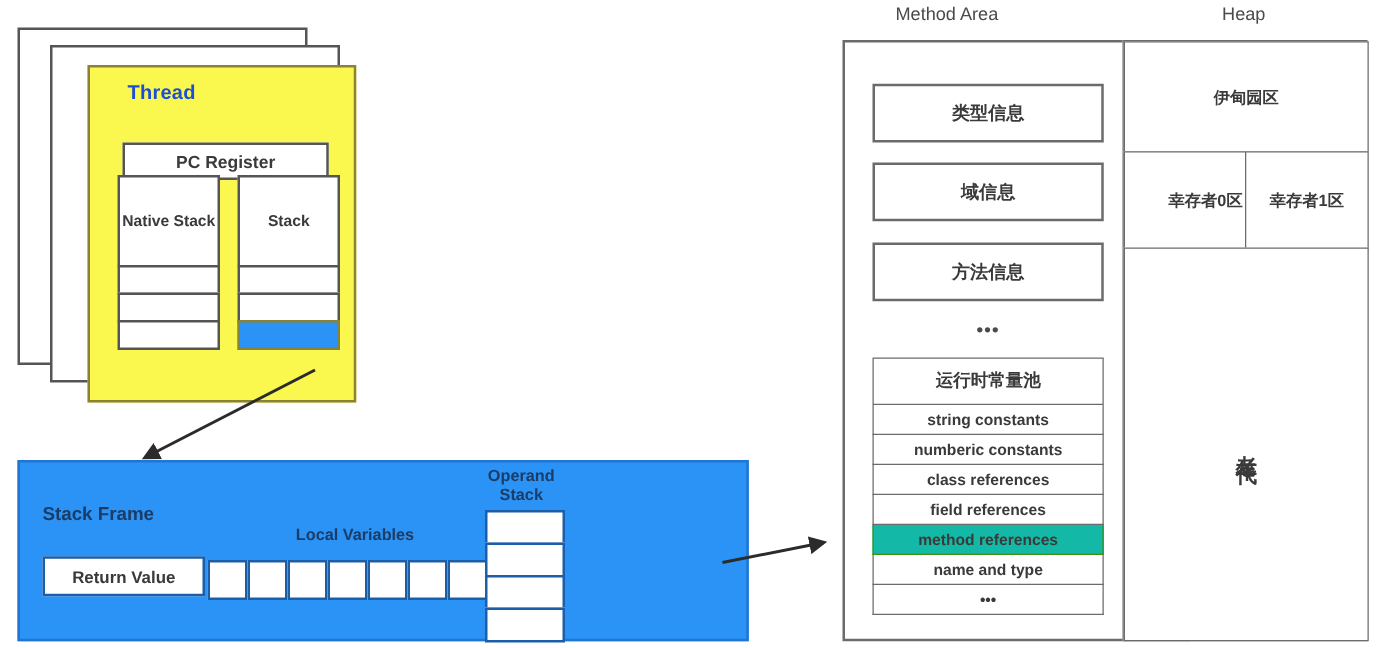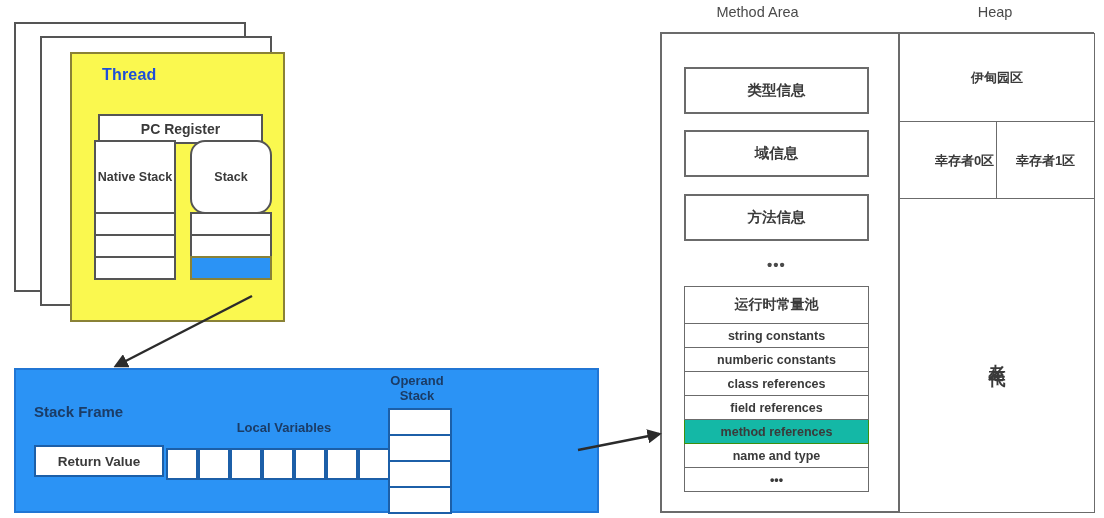--- a/index.html
+++ b/index.html
@@ -167,21 +167,21 @@
       <span>PC Register</span>
     </div>
 
     <div class="abs box" style="left:22px; top:86px; width:82px; height:74px; font-size:12.5px; line-height:15px;">
       <span>Native Stack</span>
     </div>
     <div class="abs box" style="left:22px; top:158px; width:82px; height:24px;"></div>
     <div class="abs box" style="left:22px; top:180px; width:82px; height:24px;"></div>
     <div class="abs box" style="left:22px; top:202px; width:82px; height:24px;"></div>
 
-    <div class="abs box" style="left:118px; top:86px; width:82px; height:74px; font-size:12.5px;border-radius:15px;">
+    <div class="abs box" style="left:118px; top:86px; width:82px; height:74px; font-size:12.5px;">
       <span>Stack</span>
     </div>
     <div class="abs box" style="left:118px; top:158px; width:82px; height:24px;"></div>
     <div class="abs box" style="left:118px; top:180px; width:82px; height:24px;"></div>
     <div class="abs cell-blue-filled" style="left:118px; top:202px; width:82px; height:24px;"></div>
   </div>
 
   <div class="abs frame-panel" style="left:14px; top:368px; width:585px; height:145px;">
 
     <div class="frame-title" style="left:18px; top:33px;">Stack Frame</div>
@@ -206,21 +206,21 @@
       <div class="cell-blue" style="width:60px;height:24px;"></div>
       <div class="cell-blue" style="width:60px;height:24px;margin-top:-2px;"></div>
       <div class="cell-blue" style="width:60px;height:24px;margin-top:-2px;"></div>
       <div class="cell-blue" style="width:60px;height:24px;margin-top:-2px;"></div>
     </div>
 
   </div>
 
   <div class="caption" style="left:660px; top:4px; width:195px;">Method Area</div>
 
-  <div class="abs outer" style="left:660px; top:32px; width:278px; height:481px;">
+  <div class="abs outer" style="left:674px; top:32px; width:278px; height:481px;">
 
     <div class="abs thinbox" style="left:22px; top:33px; width:185px; height:47px; border-width:2px; font-size:14.5px;">
       <span>类型信息</span>
     </div>
     <div class="abs thinbox" style="left:22px; top:96px; width:185px; height:47px; border-width:2px; font-size:14.5px;">
       <span>域信息</span>
     </div>
     <div class="abs thinbox" style="left:22px; top:160px; width:185px; height:47px; border-width:2px; font-size:14.5px;">
       <span>方法信息</span>
     </div>

